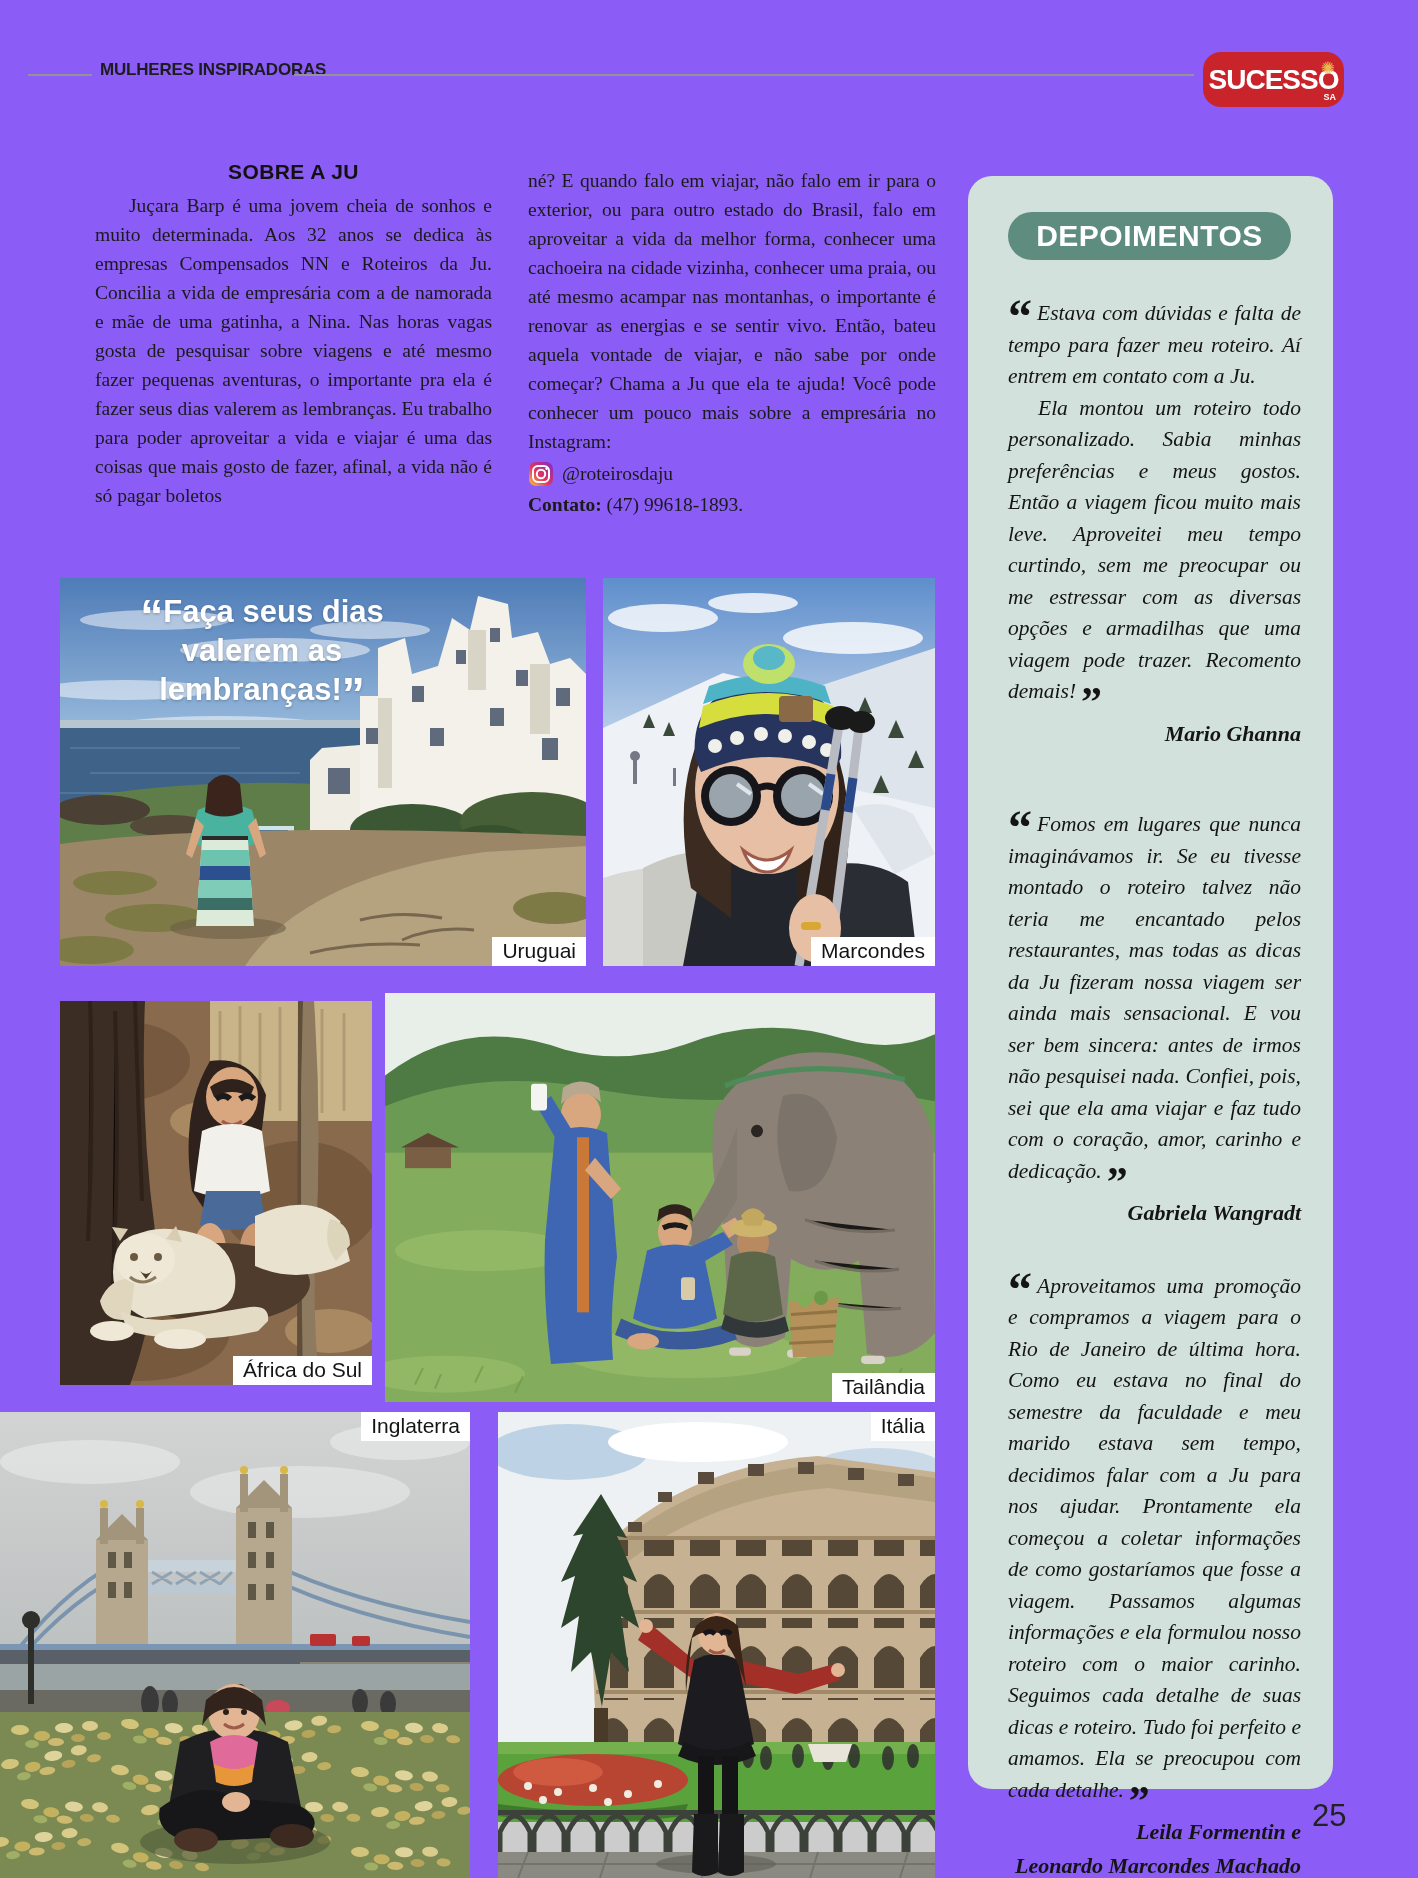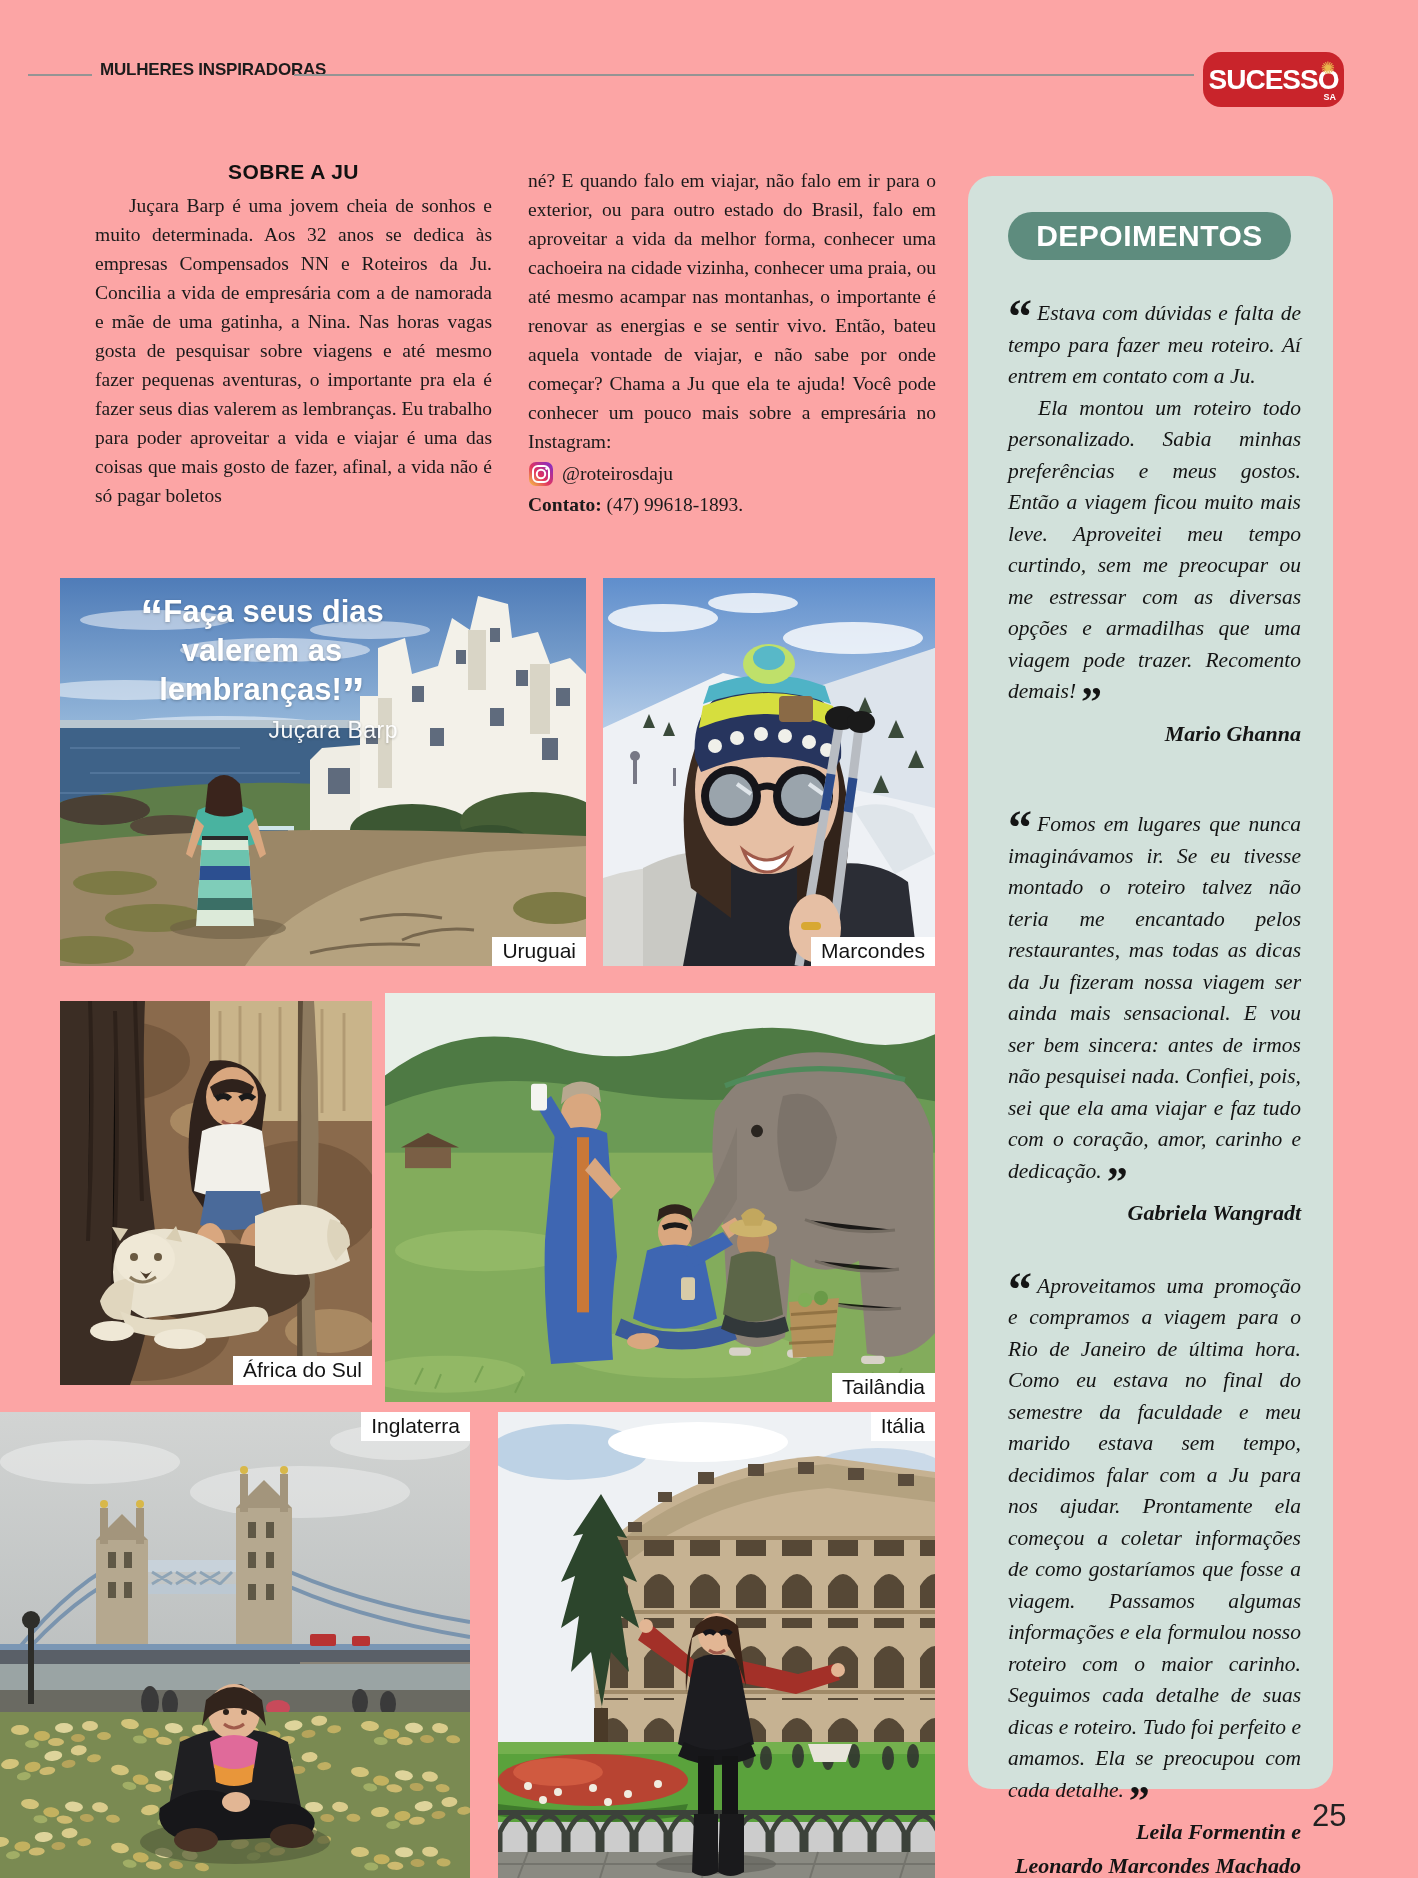--- a/index.html
+++ b/index.html
@@ -1,16 +1,16 @@
 <!DOCTYPE html>
 <html lang="pt"><head>
 <meta charset="utf-8">
 <style>
   html,body{margin:0;padding:0;background:#e9e9e9;}
-  .page{position:relative;width:1418px;height:1878px;background:#fca5a5;overflow:hidden;
+  .page{position:relative;width:1418px;height:1878px;background:#8b5cf6;overflow:hidden;
         font-family:"Liberation Serif",serif;color:#1a1a1a;margin:0 auto;}
 
   
   .rule{position:absolute;height:2px;background:#949494;}
   .kicker{position:absolute;left:100px;top:60px;font:bold 17px "Liberation Sans",sans-serif;
           letter-spacing:-0.2px;color:#1c1c1c;}
   .logo{position:absolute;left:1203px;top:52px;width:141px;height:55px;background:#c9242b;
         border-radius:18px;display:flex;align-items:center;justify-content:center;}
   .logo .word{font:bold 28px "Liberation Sans",sans-serif;color:#fff;letter-spacing:-1px;}
   .logo .burst{position:absolute;right:9px;top:8px;color:#e9b94d;font-size:17px;line-height:1;}
@@ -183,21 +183,20 @@
         <rect x="130" y="272" width="70" height="16" fill="#6cc3ae"></rect>
         <rect x="130" y="288" width="70" height="14" fill="#2c4f90"></rect>
         <rect x="130" y="302" width="70" height="18" fill="#7fcdb9"></rect>
         <rect x="130" y="320" width="70" height="12" fill="#3b6f66"></rect>
       </g>
     </svg>
     <div class="photo-quote">
       <span class="bq">“</span><span>Faça seus dias</span><br>
       <span>valerem as</span><br>
       <span>lembranças!</span><span class="bq">”</span>
-      <span class="attr">Juçara Barp</span>
     </div>
     <figcaption class="cap cap-br">Uruguai</figcaption>
   </figure>
 
   <figure class="photo" style="left:603px;top:578px;width:332px;height:388px;">
     <svg viewBox="0 0 332 388" preserveAspectRatio="none">
       <defs>
         <linearGradient id="asky" x1="0" y1="0" x2="0" y2="1">
           <stop offset="0" stop-color="#5f8ecc"></stop>
             <stop offset="1" stop-color="#cfe0f0"></stop>

